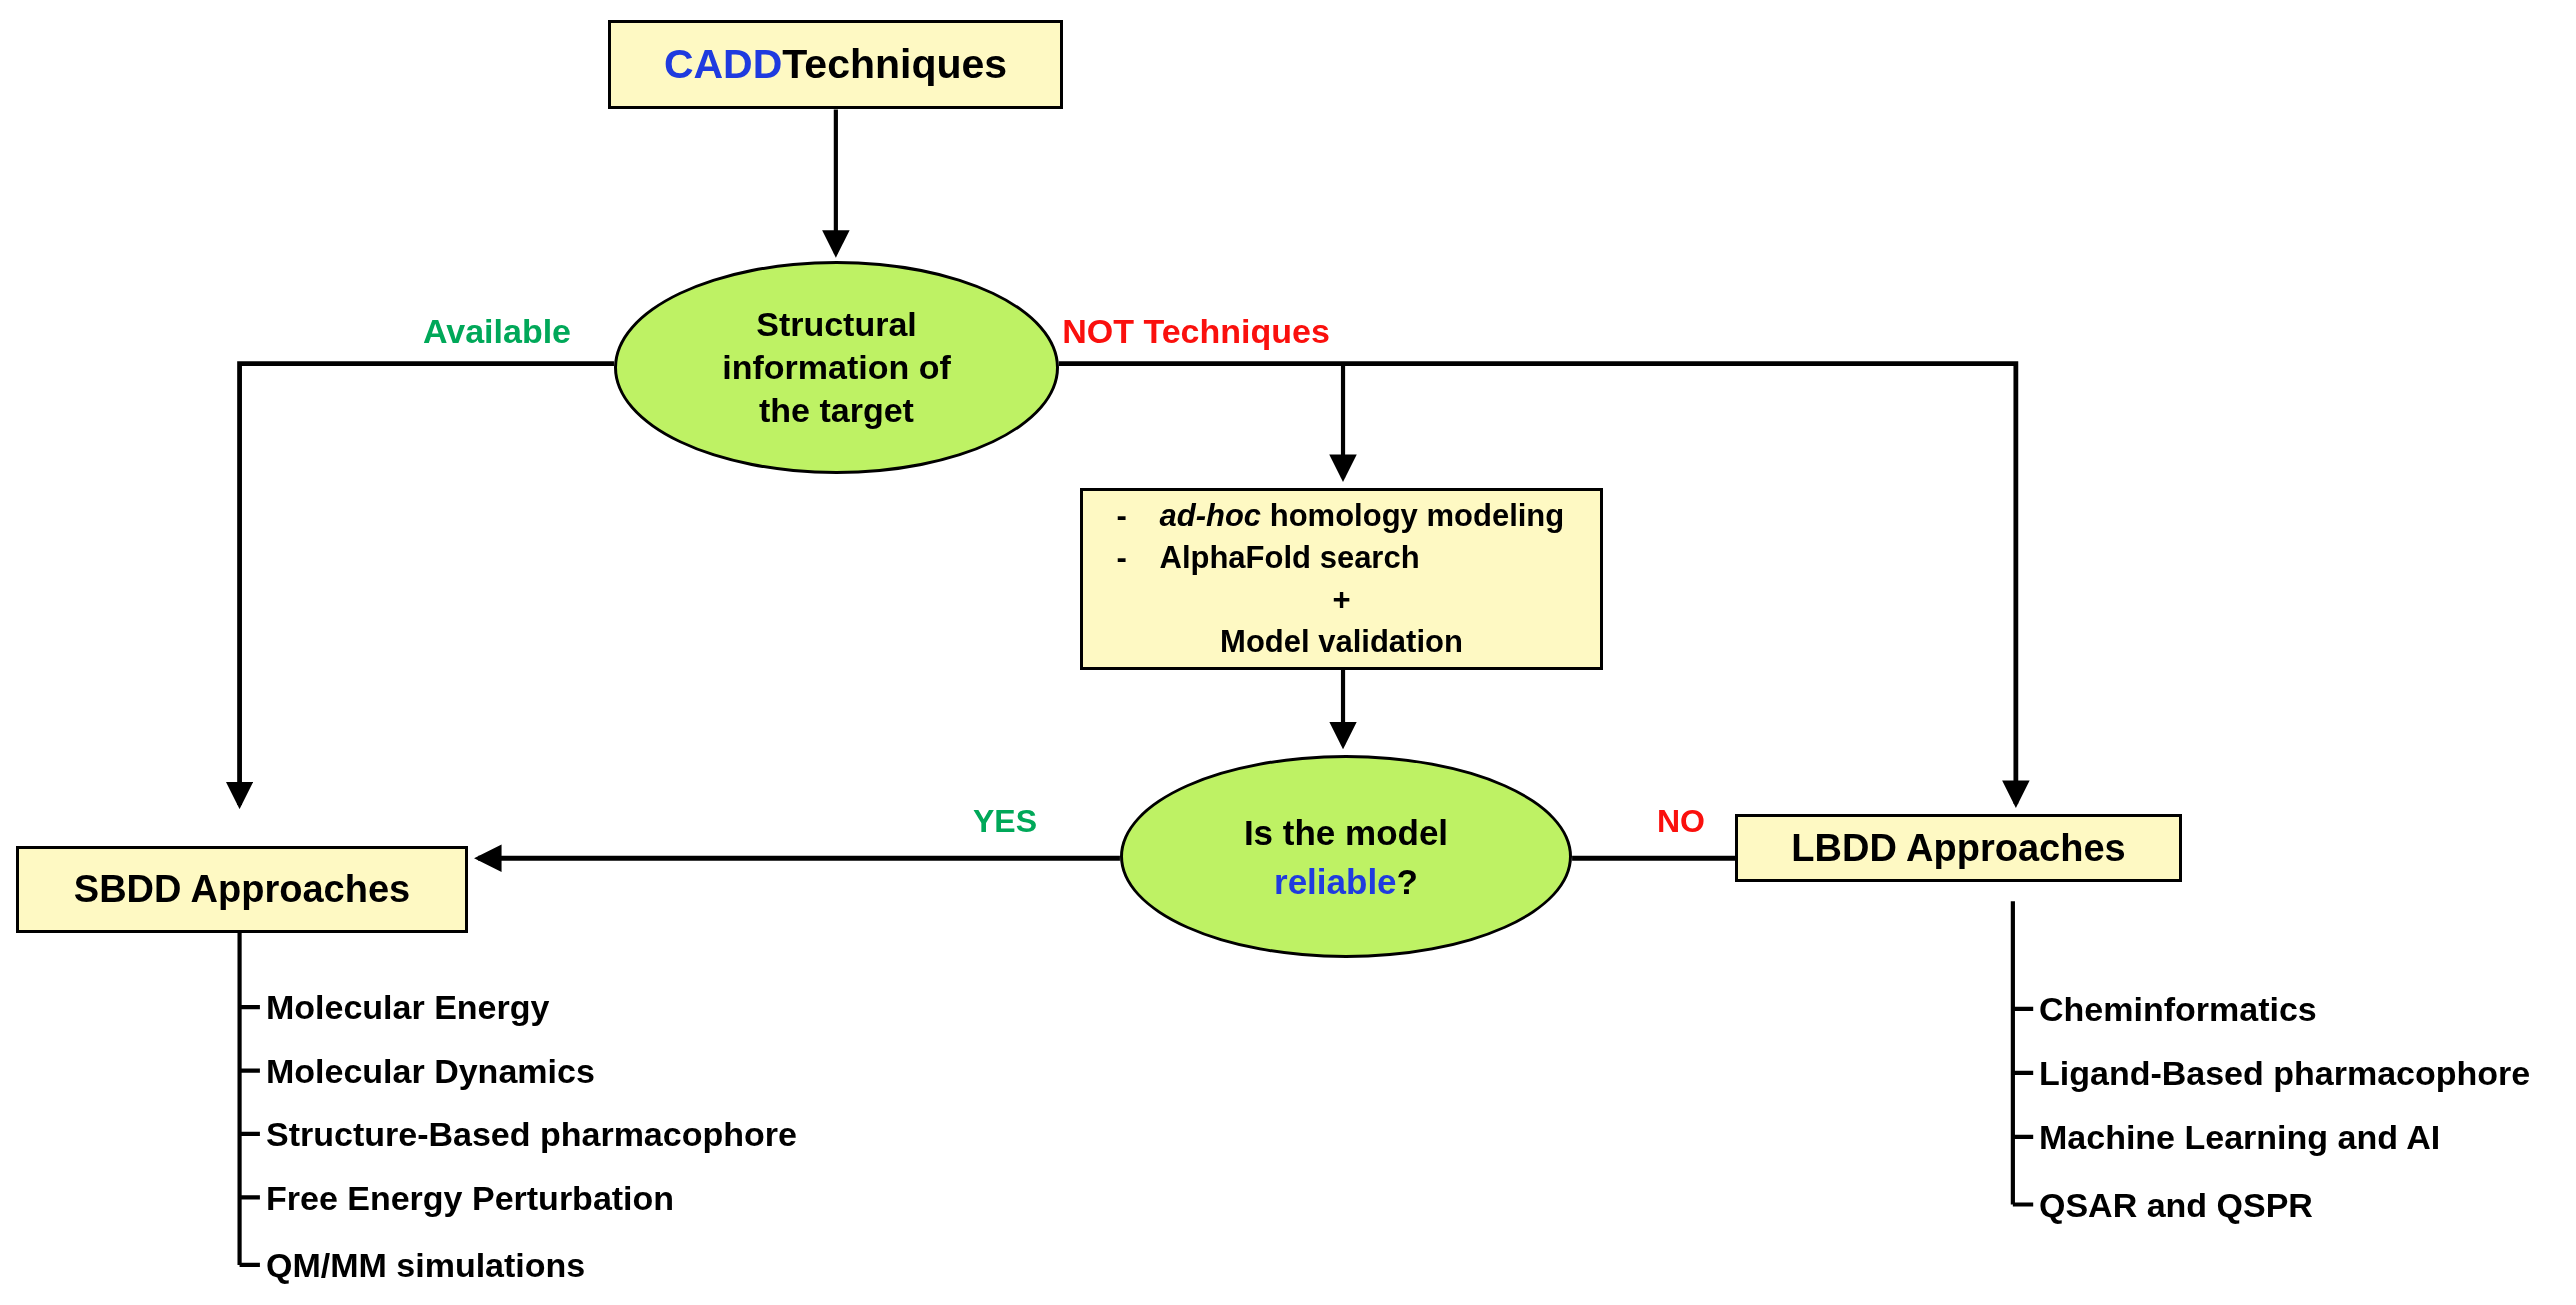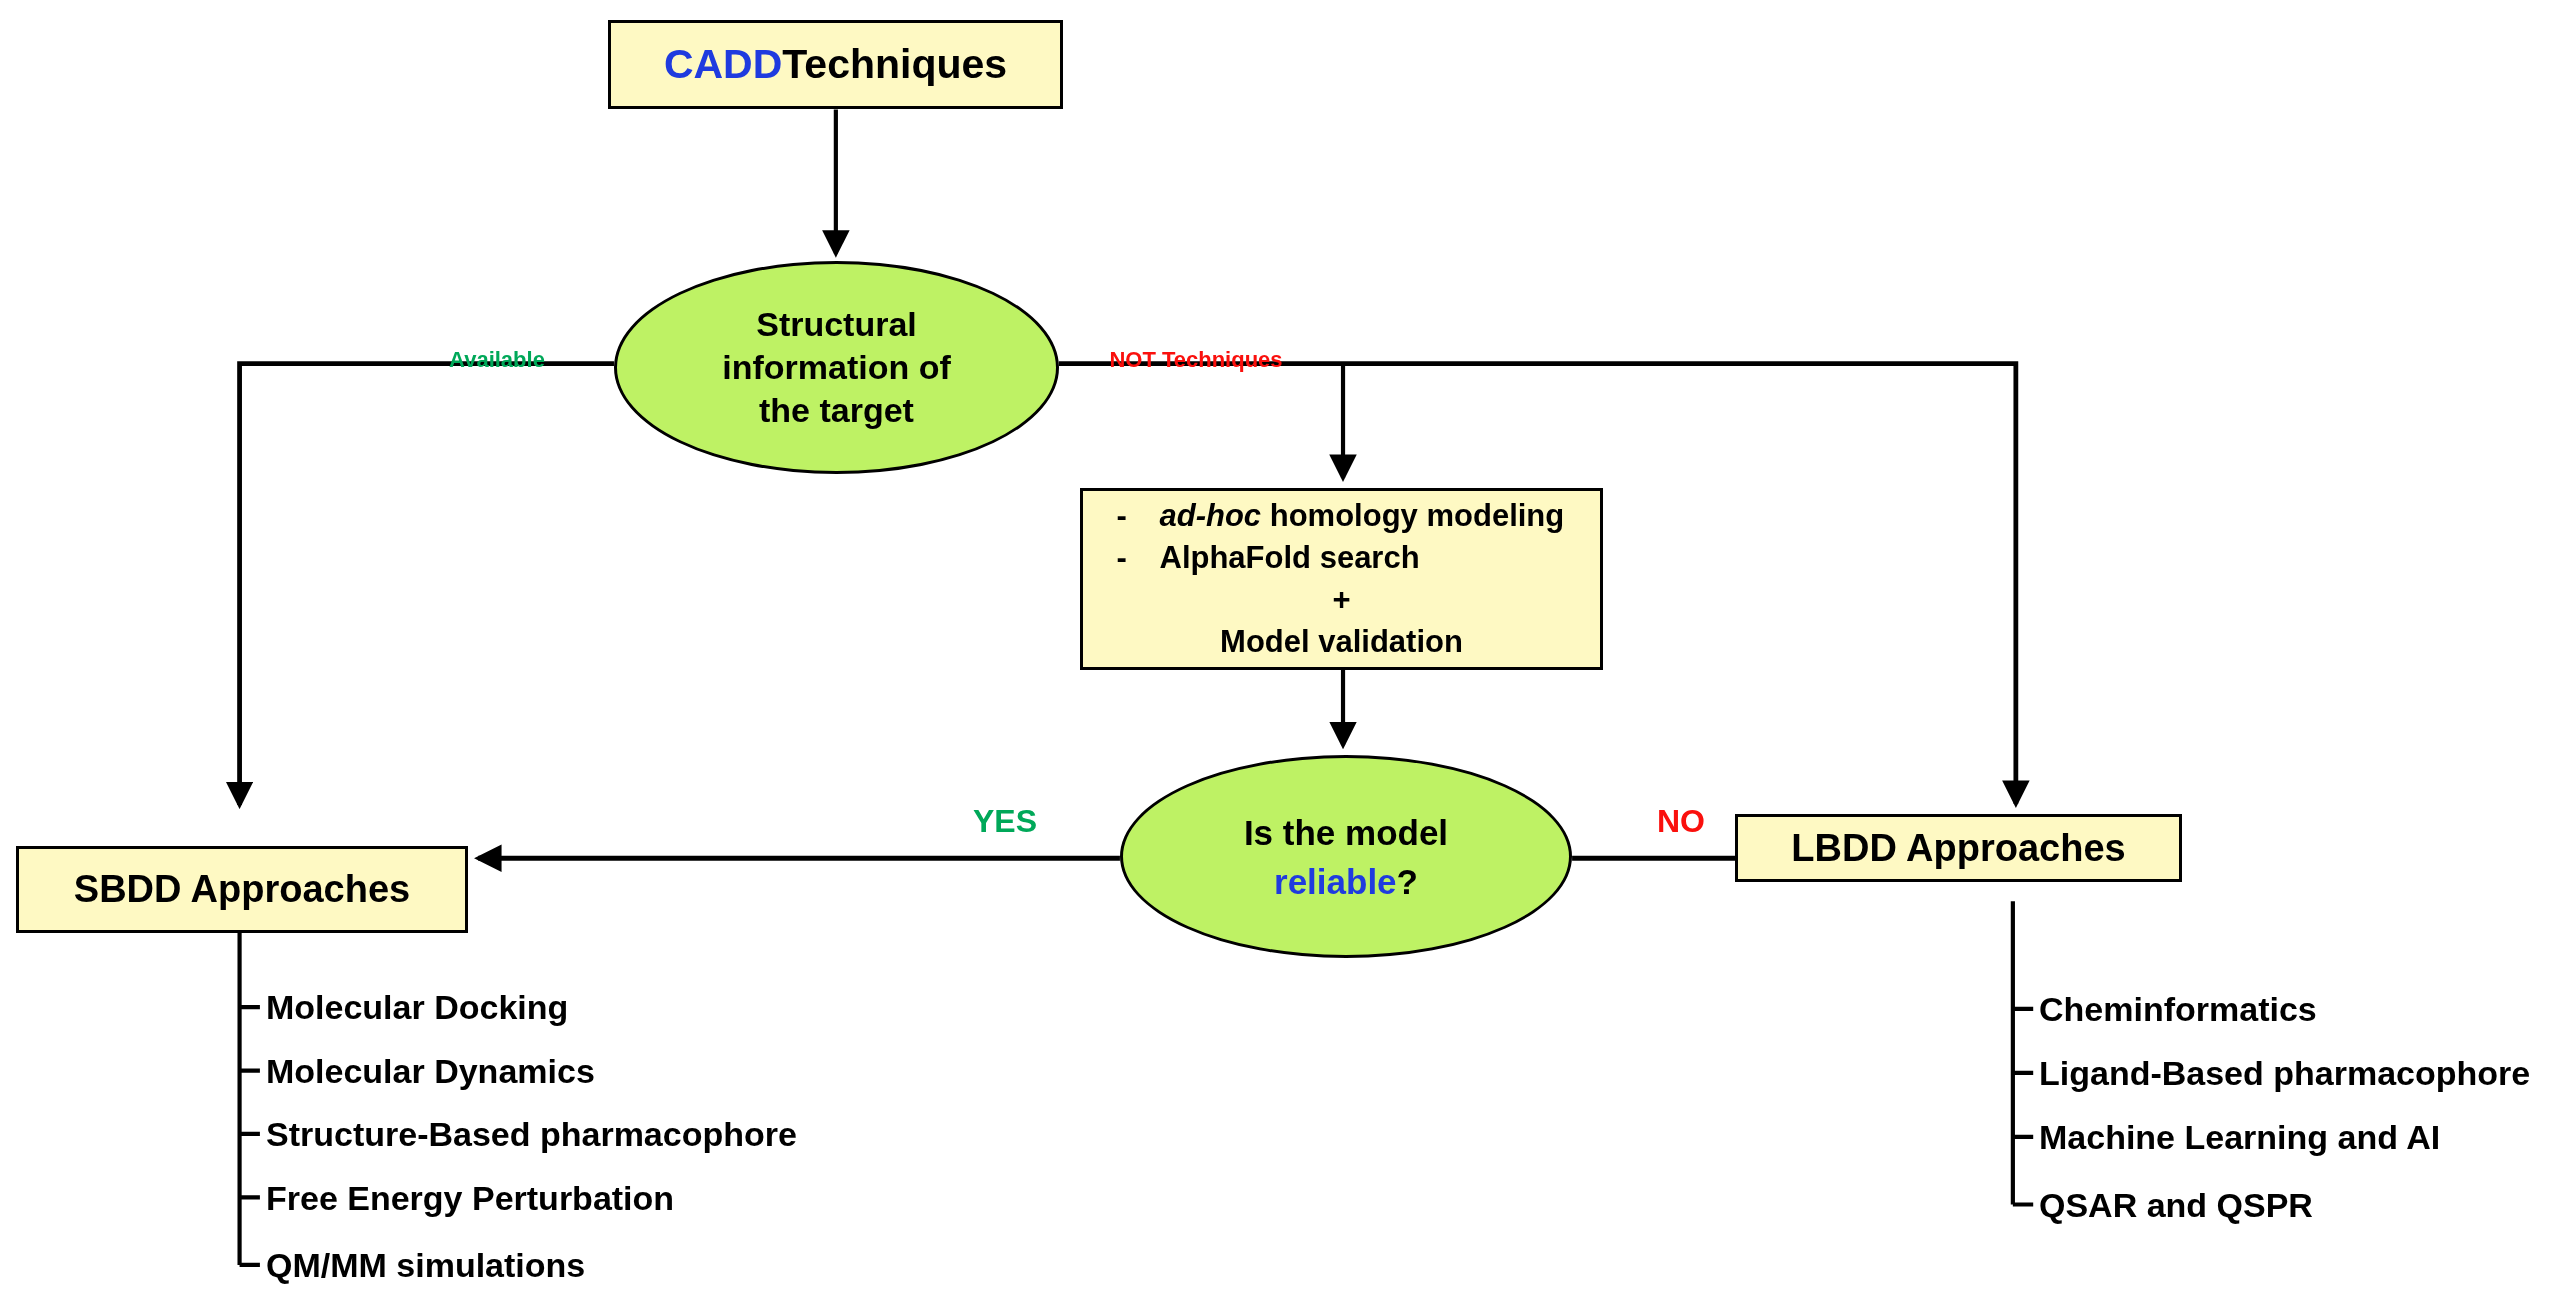--- a/index.html
+++ b/index.html
@@ -18,21 +18,21 @@
     display:flex;flex-direction:column;align-items:center;justify-content:center;
     font-weight:700;text-align:center;box-sizing:border-box;
   }
   .cadd{font-size:41px;}
   .e1{font-size:34px;line-height:1.27;}
   .e2{font-size:35px;line-height:1.4;}
   .edge-label{
     position:absolute;font-weight:700;white-space:nowrap;
     transform:translate(-50%,-50%);
   }
-  .lbl-avail{font-size:22px;margin-top:29px;}
+  .lbl-avail{font-size:34px;}
   .lbl-yesno{font-size:32px;}
   .blue{color:#1F3BDF;}
   .green{color:#00A859;}
   .red{color:#FA100D;}
   .homology{
     font-size:31px;line-height:42px;
     flex-direction:column;align-items:stretch;justify-content:center;
     text-align:left;padding:6px 12px;
   }
   .hrow{display:flex;}
@@ -112,21 +112,21 @@
 </div>
 
 <div class="node-box approach-box" style="left:16px;top:846px;width:452px;height:87px;">
   <span>SBDD Approaches</span>
 </div>
 
 <div class="node-box approach-box" style="left:1735px;top:814px;width:447px;height:68px;">
   <span>LBDD Approaches</span>
 </div>
 
-<div class="tree-item" style="left:266px;top:1007px;">Molecular Docking</div>
+<div class="tree-item" style="left:266px;top:1007px;">Molecular Energy</div>
 <div class="tree-item" style="left:266px;top:1071px;">Molecular Dynamics</div>
 <div class="tree-item" style="left:266px;top:1134px;">Structure-Based pharmacophore</div>
 <div class="tree-item" style="left:266px;top:1198px;">Free Energy Perturbation</div>
 <div class="tree-item" style="left:266px;top:1265px;">QM/MM simulations</div>
 
 <div class="tree-item" style="left:2039px;top:1009px;">Cheminformatics</div>
 <div class="tree-item" style="left:2039px;top:1073px;">Ligand-Based pharmacophore</div>
 <div class="tree-item" style="left:2039px;top:1137px;">Machine Learning and AI</div>
 <div class="tree-item" style="left:2039px;top:1205px;">QSAR and QSPR</div>
 

